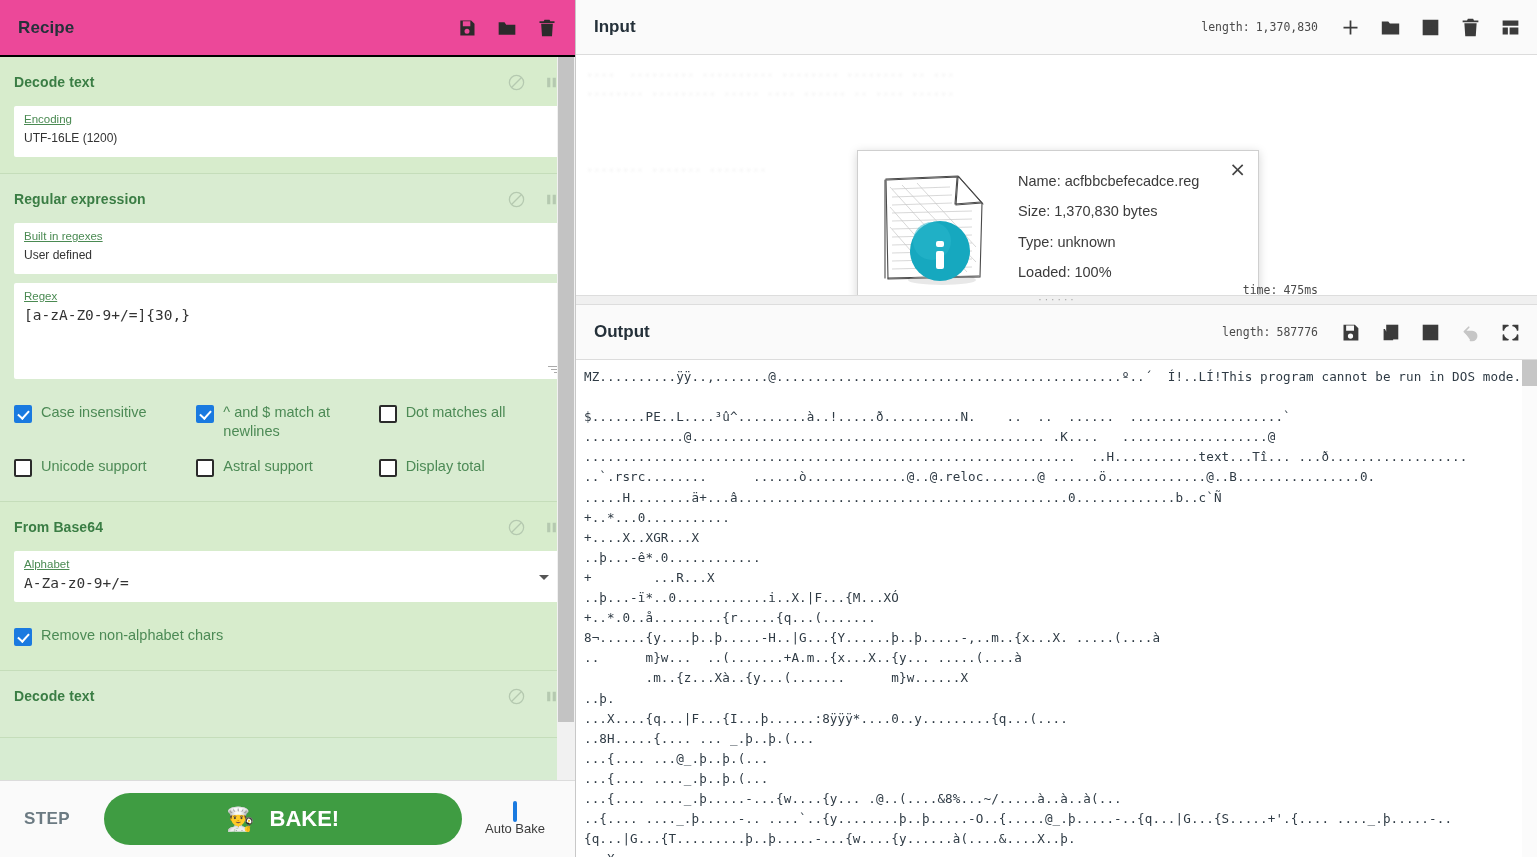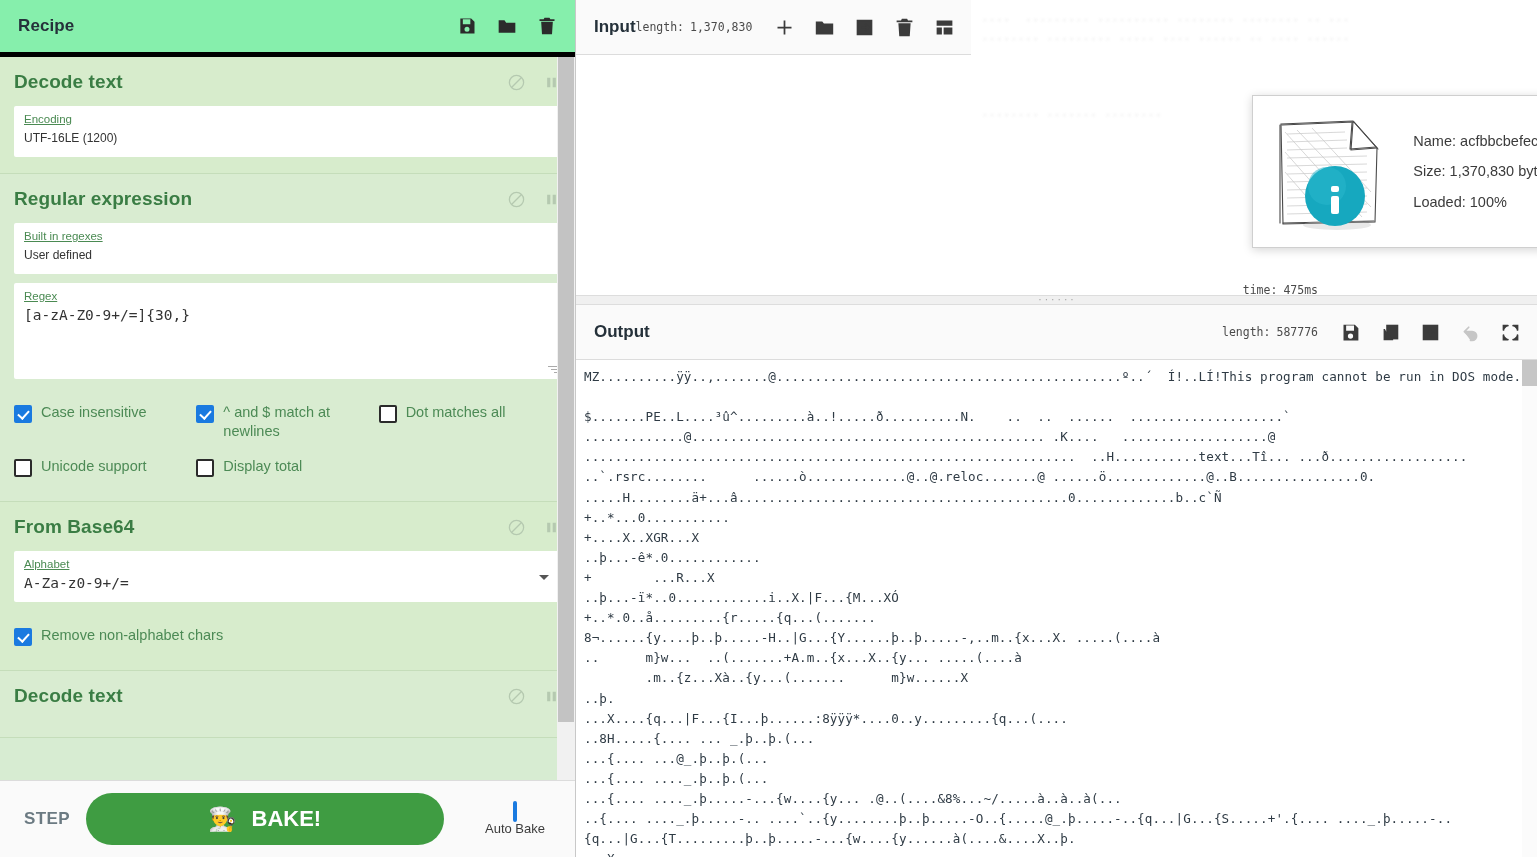--- a/index.html
+++ b/index.html
@@ -14,22 +14,22 @@
   .recipe-pane {
     width: 576px; height: 857px;
     display: flex; flex-direction: column;
     border-right: 1px solid #c8c8c8;
     background: #fafafa;
   }
   .pane-title {
     height: 57px; flex: 0 0 57px;
     display: flex; align-items: center;
     padding: 0 18px;
-    background: #86efac;
-    border-bottom: 5px solid #000000;
+    background: #ec4899;
+    border-bottom: 2px solid #000000;
   }
   .pane-title h2 {
     font-size: 17px; font-weight: bold; color: #25313a;
     letter-spacing: .1px;
   }
   .title-ctrls { margin-left: auto; display: flex; align-items: center; gap: 20px; }
   .ticon { width: 20px; height: 20px; display: block; color: #2b2b2b; cursor: pointer; }
   .ticon svg { display: block; width: 100%; height: 100%; fill: currentColor; }
 
   .recipe-scroll {
@@ -39,21 +39,21 @@
   .recipe-list { background: #d7ecd2; }
   .op {
     background: #d7eccc;
     border-bottom: 1px solid #c5ddba;
     padding: 10px 14px 16px 14px;
     position: relative;
   }
   .op.alt { background: #d9ecd1; }
   .op-head { display: flex; align-items: center; height: 30px; }
   .op-name {
-    font-size: 19px; font-weight: bold; color: #3a7d44;
+    font-size: 14px; font-weight: bold; color: #3a7d44;
     letter-spacing: .1px;
   }
   .op-ctrls { margin-left: auto; display: flex; align-items: center; gap: 16px; }
   .opic { width: 19px; height: 19px; color: #b5c9b0; cursor: pointer; display: block; }
   .opic svg { width: 100%; height: 100%; display: block; }
 
   .field {
     background: #fff; border: none; border-radius: 2px;
     padding: 6px 10px 8px 10px; margin-top: 9px; position: relative;
   }
@@ -91,21 +91,21 @@
     content: ""; position: absolute; left: 4px; top: 1px;
     width: 5px; height: 9px; border: solid #fff;
     border-width: 0 2px 2px 0; transform: rotate(42deg);
   }
   .cb-label { font-size: 14.5px; color: #4c8a55; line-height: 19px; }
 
   .bake-bar {
     flex: 0 0 77px; height: 77px;
     display: flex; align-items: center;
     padding: 16px 16px;
-    background: #fafafa; border-top: 1px solid #dcdcdc;
+    background: #fafafa; border-top: 1px solid #dcdcdc; gap: 18px;
   }
   .step-btn {
     font-size: 17px; font-weight: bold; color: #6b7a82;
     letter-spacing: .4px; padding: 0 16px 0 8px; cursor: pointer;
   }
   .bake-btn {
     flex: 1 1 auto; height: 52px; border-radius: 26px;
     background: #3f9c42; color: #fff;
     display: flex; align-items: center; justify-content: center; gap: 14px;
     font-size: 22px; font-weight: bold; cursor: pointer;
@@ -122,21 +122,21 @@
     background: #f1f1f1;
   }
   .rscroll-thumb {
     position: absolute; right: 1px; top: 0; width: 16px; height: 665px;
     background: #c3c3c3; border-radius: 0;
   }
 
   
   .io-pane { width: 961px; height: 857px; display: flex; flex-direction: column; }
 
-  .input-sec { flex: 0 0 295px; display: flex; position: relative; }
+  .input-sec { flex: 0 0 295px; display: flex; flex-direction: column; position: relative; }
   .io-head {
     height: 55px; flex: 0 0 55px; display: flex; align-items: center;
     padding: 0 16px 0 18px; background: #fafafa;
     border-bottom: 1px solid #dcdcdc;
   }
   .io-head h2 { font-size: 17px; font-weight: bold; color: #25313a; }
   .io-meta {
     margin-left: auto; font-family: "DejaVu Sans Mono", monospace;
     font-size: 11.5px; color: #4a4a4a; line-height: 14px;
     text-align: right; padding-right: 22px; white-space: pre;
@@ -301,20 +301,24 @@
               <span class="cb-box on"></span>
               <span class="cb-label">^ and $ match at newlines</span>
             </label>
             <label class="cb-cell">
               <span class="cb-box"></span>
               <span class="cb-label">Dot matches all</span>
             </label>
             <label class="cb-cell">
               <span class="cb-box"></span>
               <span class="cb-label">Unicode support</span>
+            </label>
+            <label class="cb-cell">
+              <span class="cb-box"></span>
+              <span class="cb-label">Astral support</span>
             </label>
             <label class="cb-cell">
               <span class="cb-box"></span>
               <span class="cb-label">Display total</span>
             </label>
           </div>
 
         </div>
 
         <div class="op">
@@ -471,20 +475,21 @@
               <ellipse cx="70" cy="113" rx="34" ry="5" fill="#bdbdbd" opacity=".35"></ellipse>
               <circle cx="68" cy="84" r="30" fill="#16a8bf"></circle>
               <circle cx="60" cy="74" r="19" fill="#2ab7cc" opacity=".55"></circle>
               <rect x="64" y="74" width="8" height="6" rx="2" fill="#fff"></rect>
               <rect x="64" y="84" width="8" height="18" rx="2" fill="#fff"></rect>
             </svg>
           </div>
           <div class="file-info">
             <div>Name: acfbbcbefecadce.reg</div>
             <div>Size: 1,370,830 bytes</div>
+            <div>Type: unknown</div>
             <div>Loaded: 100%</div>
           </div>
         </div>
       </div>
     </div>
 
     <div class="splitter">
       <span class="dots">······</span>
     </div>
 

